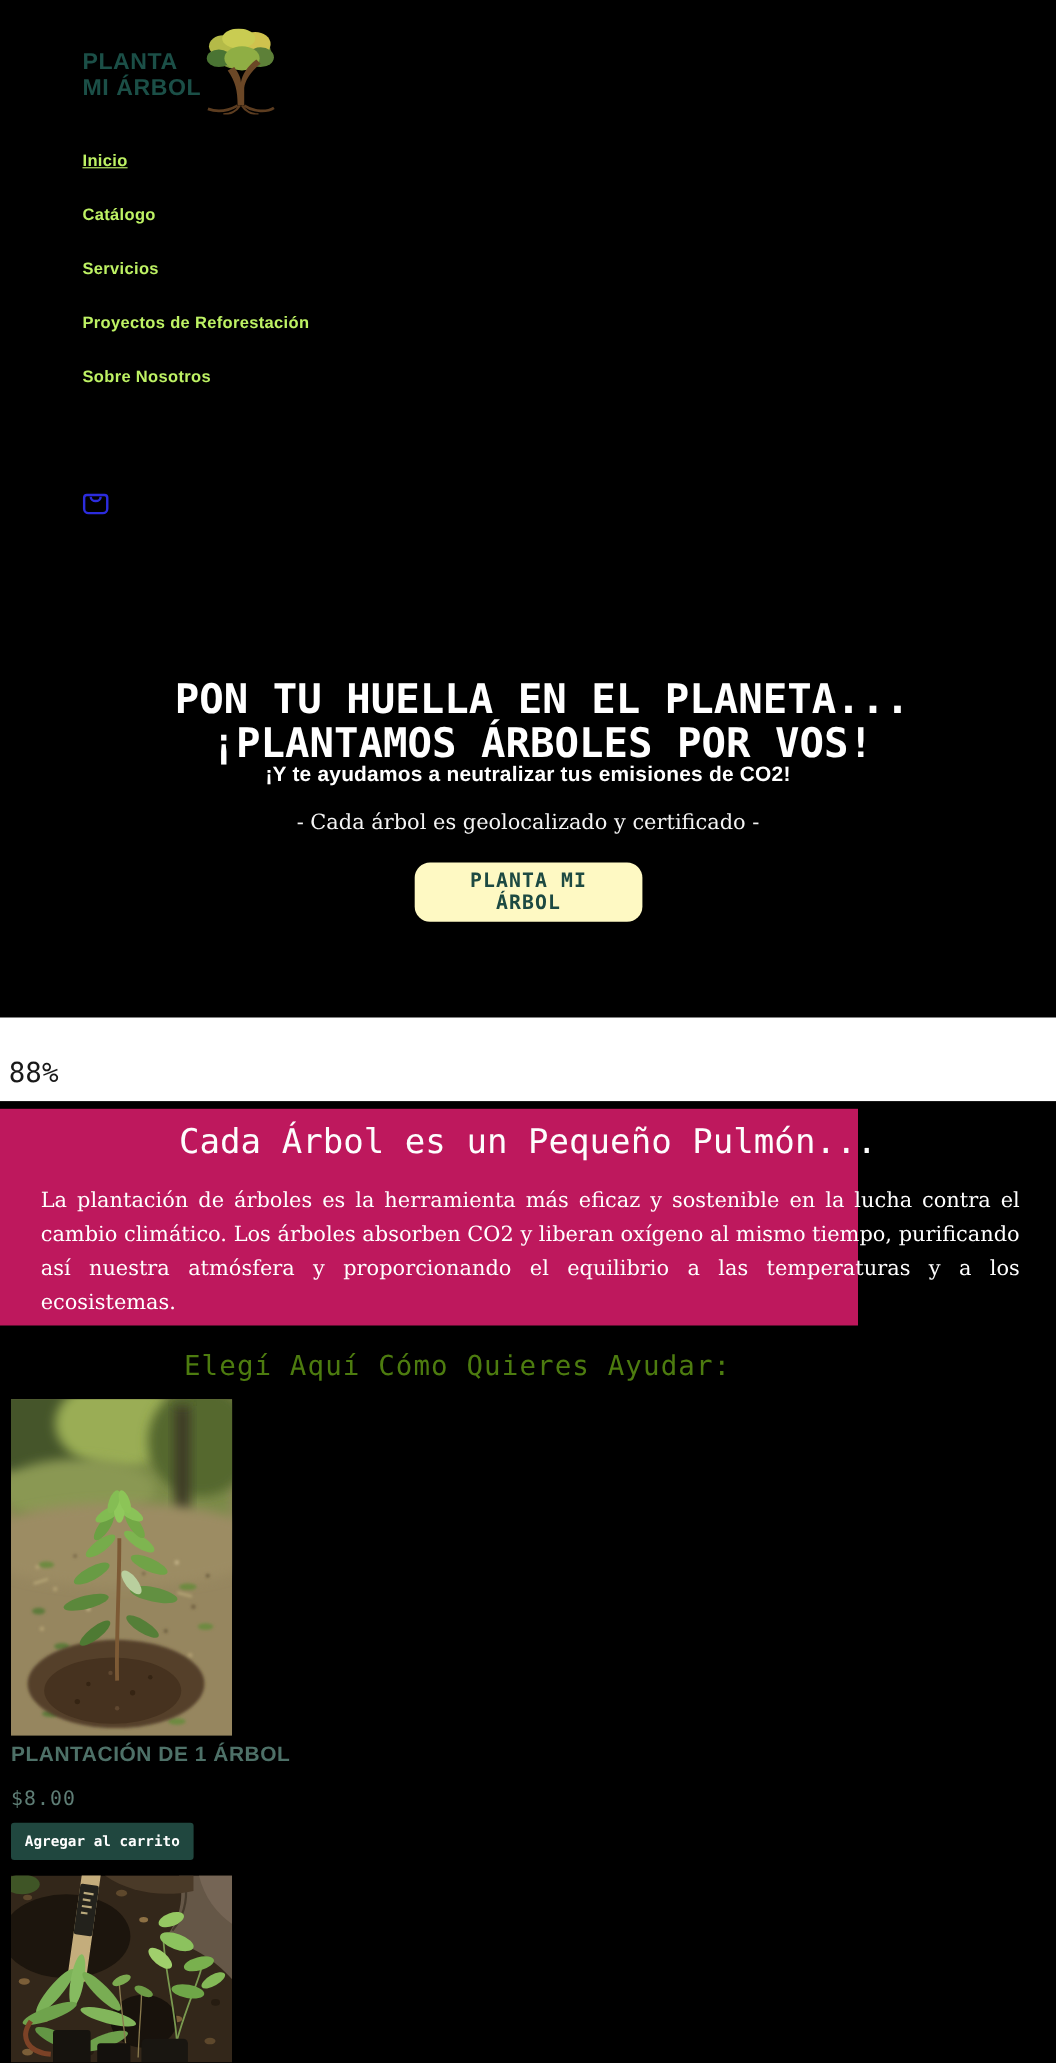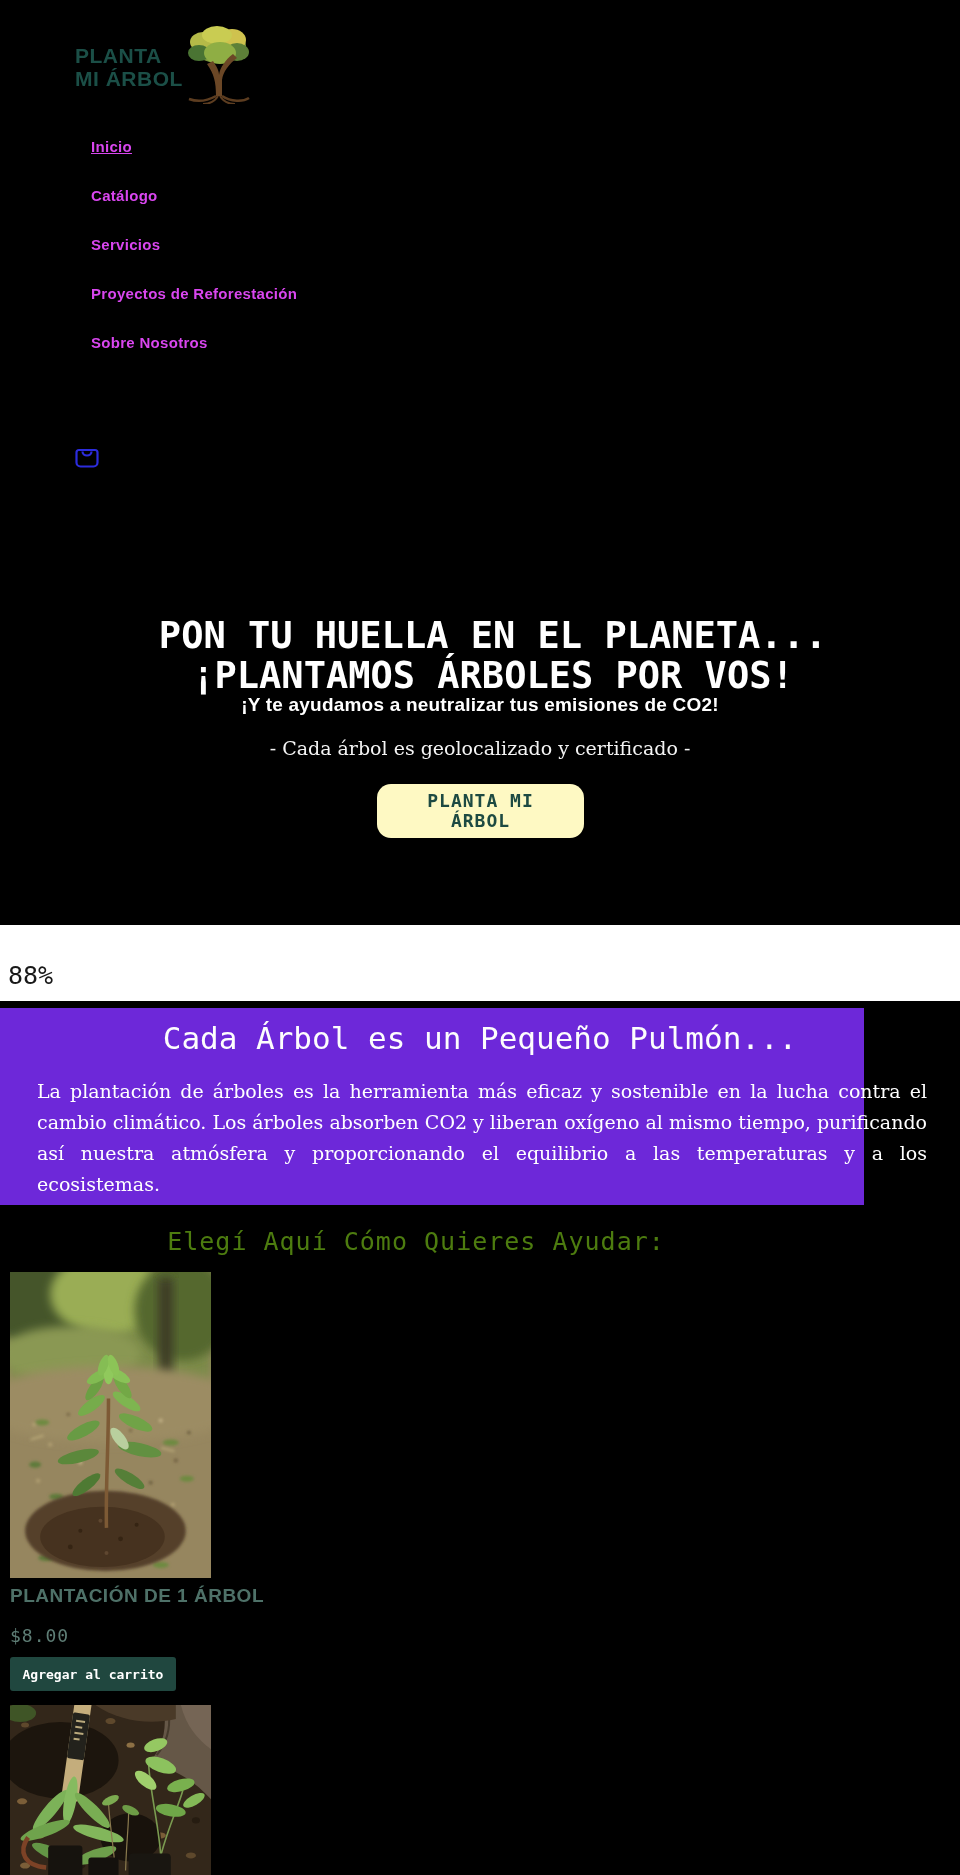--- a/index.html
+++ b/index.html
@@ -3,22 +3,22 @@
 <meta charset="utf-8">
 <style>
   html,body{margin:0;padding:0;background:#000;}
   .page{position:relative;width:960px;height:1875px;background:#000;overflow:hidden;
         font-family:"Liberation Sans","DejaVu Sans",sans-serif;}
 
   
   .logo{position:absolute;left:75px;top:26px;display:flex;align-items:center;gap:4px;}
   .logo-text{color:#1b4f47;font-weight:bold;font-size:21px;line-height:23px;letter-spacing:.5px;}
   .nav{position:absolute;left:75px;top:138px;}
-  .nav a{display:block;color:#d946ef;font-size:15px;font-weight:bold;height:20px;margin-bottom:29px;
-         text-decoration:none;letter-spacing:.3px;cursor:pointer;margin-left:16px;}
+  .nav a{display:block;color:#bef264;font-size:15px;font-weight:bold;height:20px;margin-bottom:29px;
+         text-decoration:none;letter-spacing:.3px;cursor:pointer;}
   .nav a.current{text-decoration:underline;}
   .cart-btn{position:absolute;left:73px;top:442px;width:28px;height:28px;background:none;border:none;padding:0;cursor:pointer;}
 
   
   .hero-title{position:absolute;left:16px;top:591px;width:954px;text-align:center;color:#fff;
               font-family:"DejaVu Sans Mono","Liberation Mono",monospace;
               font-size:37px;line-height:40px;font-weight:bold;letter-spacing:0;}
   .hero-sub{position:absolute;left:0;top:694px;width:960px;text-align:center;color:#fff;
             font-size:19px;font-weight:bold;letter-spacing:.2px;}
   .hero-tag{position:absolute;left:0;top:737px;width:960px;text-align:center;color:#f4f4f4;
@@ -29,21 +29,21 @@
        font-weight:bold;letter-spacing:1px;text-align:center;padding:0;}
 
   
   .banner{position:absolute;left:0;top:925px;width:960px;height:76px;background:#fff;}
   .banner .lbl{position:absolute;left:30px;top:8px;color:#35524c;white-space:nowrap;
                font-family:"DejaVu Sans Mono","Liberation Mono",monospace;font-size:25px;}
   .banner .pct{position:absolute;left:8px;top:36px;color:#191919;
                font-family:"DejaVu Sans Mono","Liberation Mono",monospace;font-size:25px;}
 
   
-  .info{position:absolute;left:0;top:1008px;width:864px;height:197px;background:#6d28d9;}
+  .info{position:absolute;left:0;top:1008px;width:780px;height:197px;background:#be185d;}
   .info h2{position:absolute;left:0;top:12px;width:960px;margin:0;text-align:center;color:#fdfdfd;
            font-family:"DejaVu Sans Mono","Liberation Mono",monospace;font-size:31px;font-weight:normal;}
   .info p{position:absolute;left:37px;top:68px;width:890px;margin:0;color:#fff;text-align:justify;
           font-family:"DejaVu Serif","Liberation Serif",serif;font-size:19px;line-height:31px;}
 
   
   .prod-head{position:absolute;left:0;top:1227px;width:832px;text-align:center;color:#4d7c0f;
              font-family:"DejaVu Sans Mono","Liberation Mono",monospace;font-size:25px;letter-spacing:1px;}
   .pimg{position:absolute;left:10px;width:201px;height:306px;display:block;cursor:pointer;}
   .pimg svg{width:100%;height:100%;display:block;}

